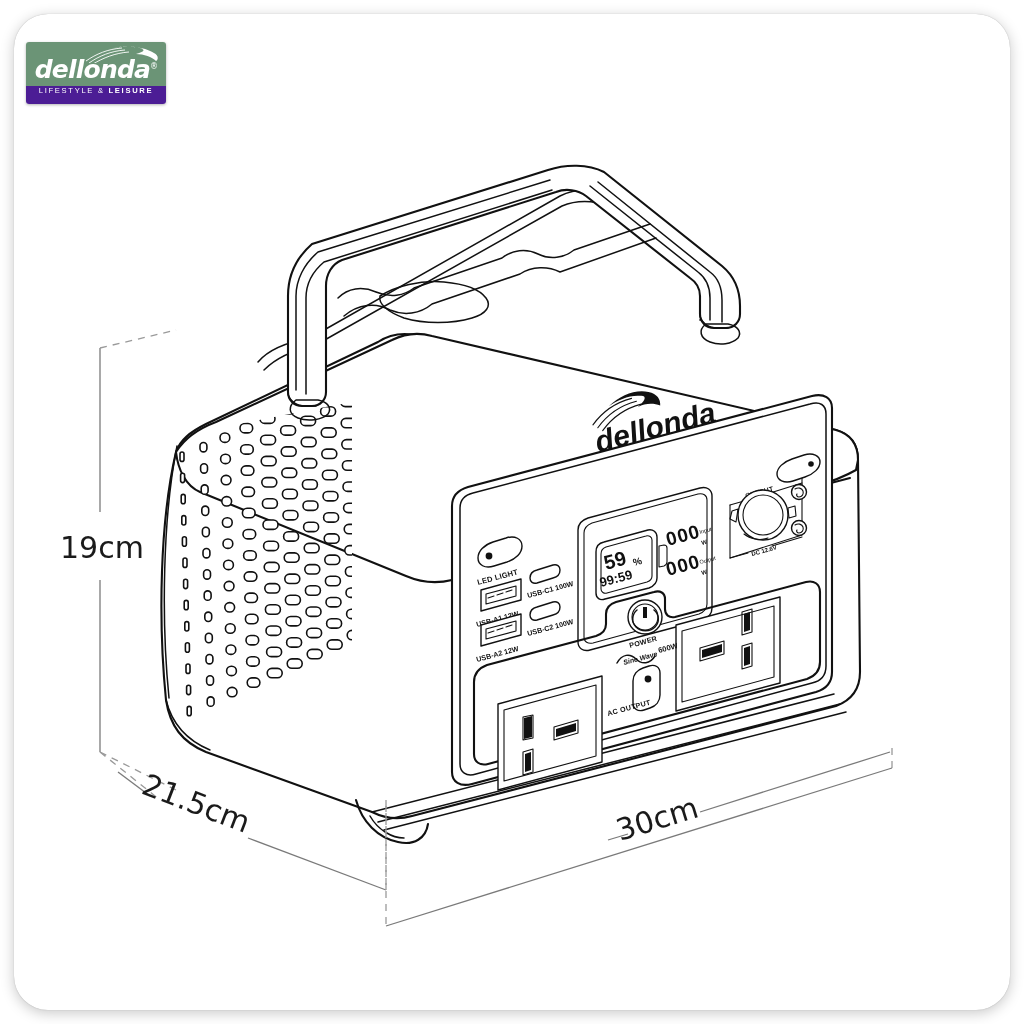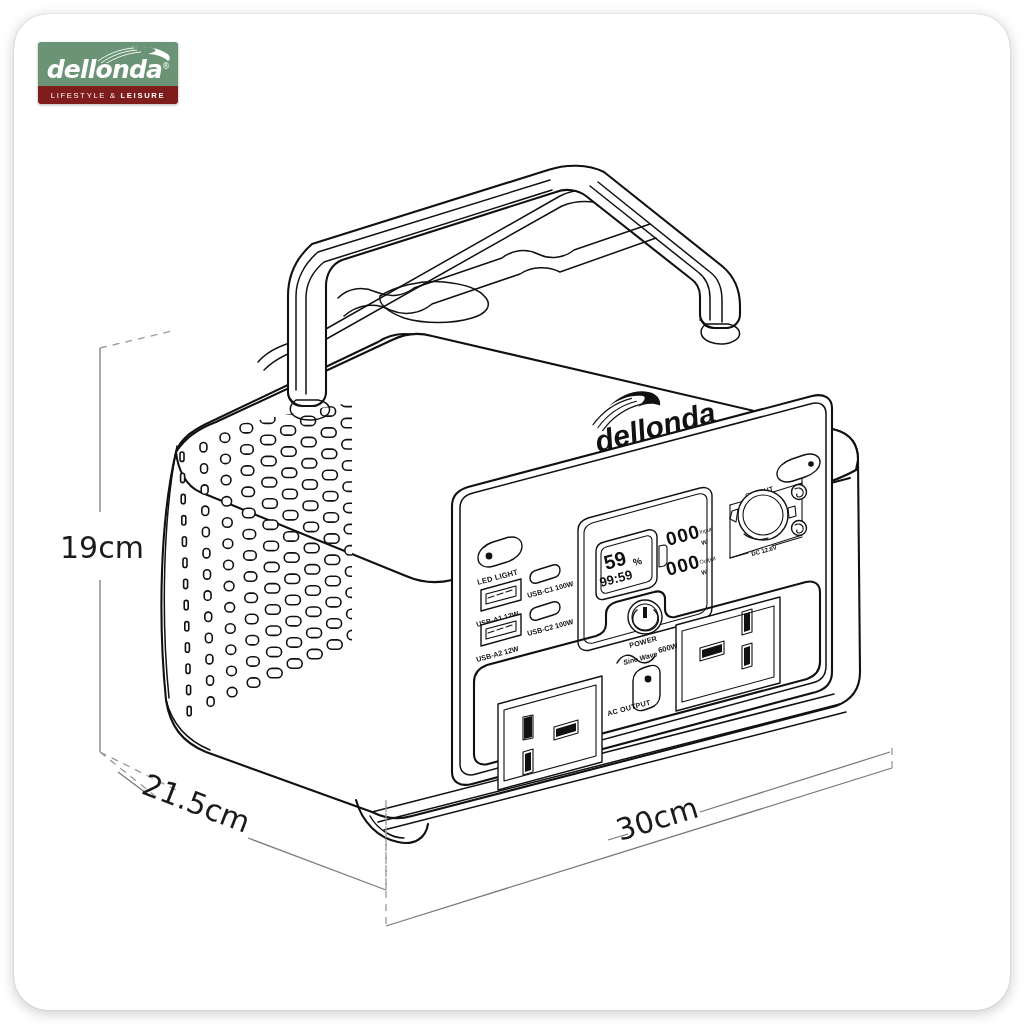--- a/index.html
+++ b/index.html
@@ -28,43 +28,42 @@
   }
   #art {
     position: absolute;
     left: 0; top: 0;
     width: 1024px;
     height: 1024px;
   }
   
   #logo {
     position: absolute;
-    left: 38px;
+    left: 26px;
     top: 42px;
     width: 140px;
     height: 62px;
     border-radius: 3px;
     overflow: hidden;
     box-shadow: 0 1px 3px rgba(0,0,0,0.30);
   }
   #logo-main {
     position: absolute;
     left: 0; top: 0;
     width: 100%;
     height: 44px;
     background: #6b9476;
   }
   #logo-strip {
     position: absolute;
     left: 0; top: 44px;
     width: 100%;
     height: 18px;
-    background: #7f1d1d;
+    background: #4c1d95;
     display: flex;
-    align-items: center;
     justify-content: center;
   }
   #logo-strip span {
     color: #ffffff;
     font-size: 7.6px;
     letter-spacing: 1.7px;
     font-weight: 400;
     white-space: nowrap;
   }
   #logo-strip b { font-weight: 700; letter-spacing: 1.7px; }

